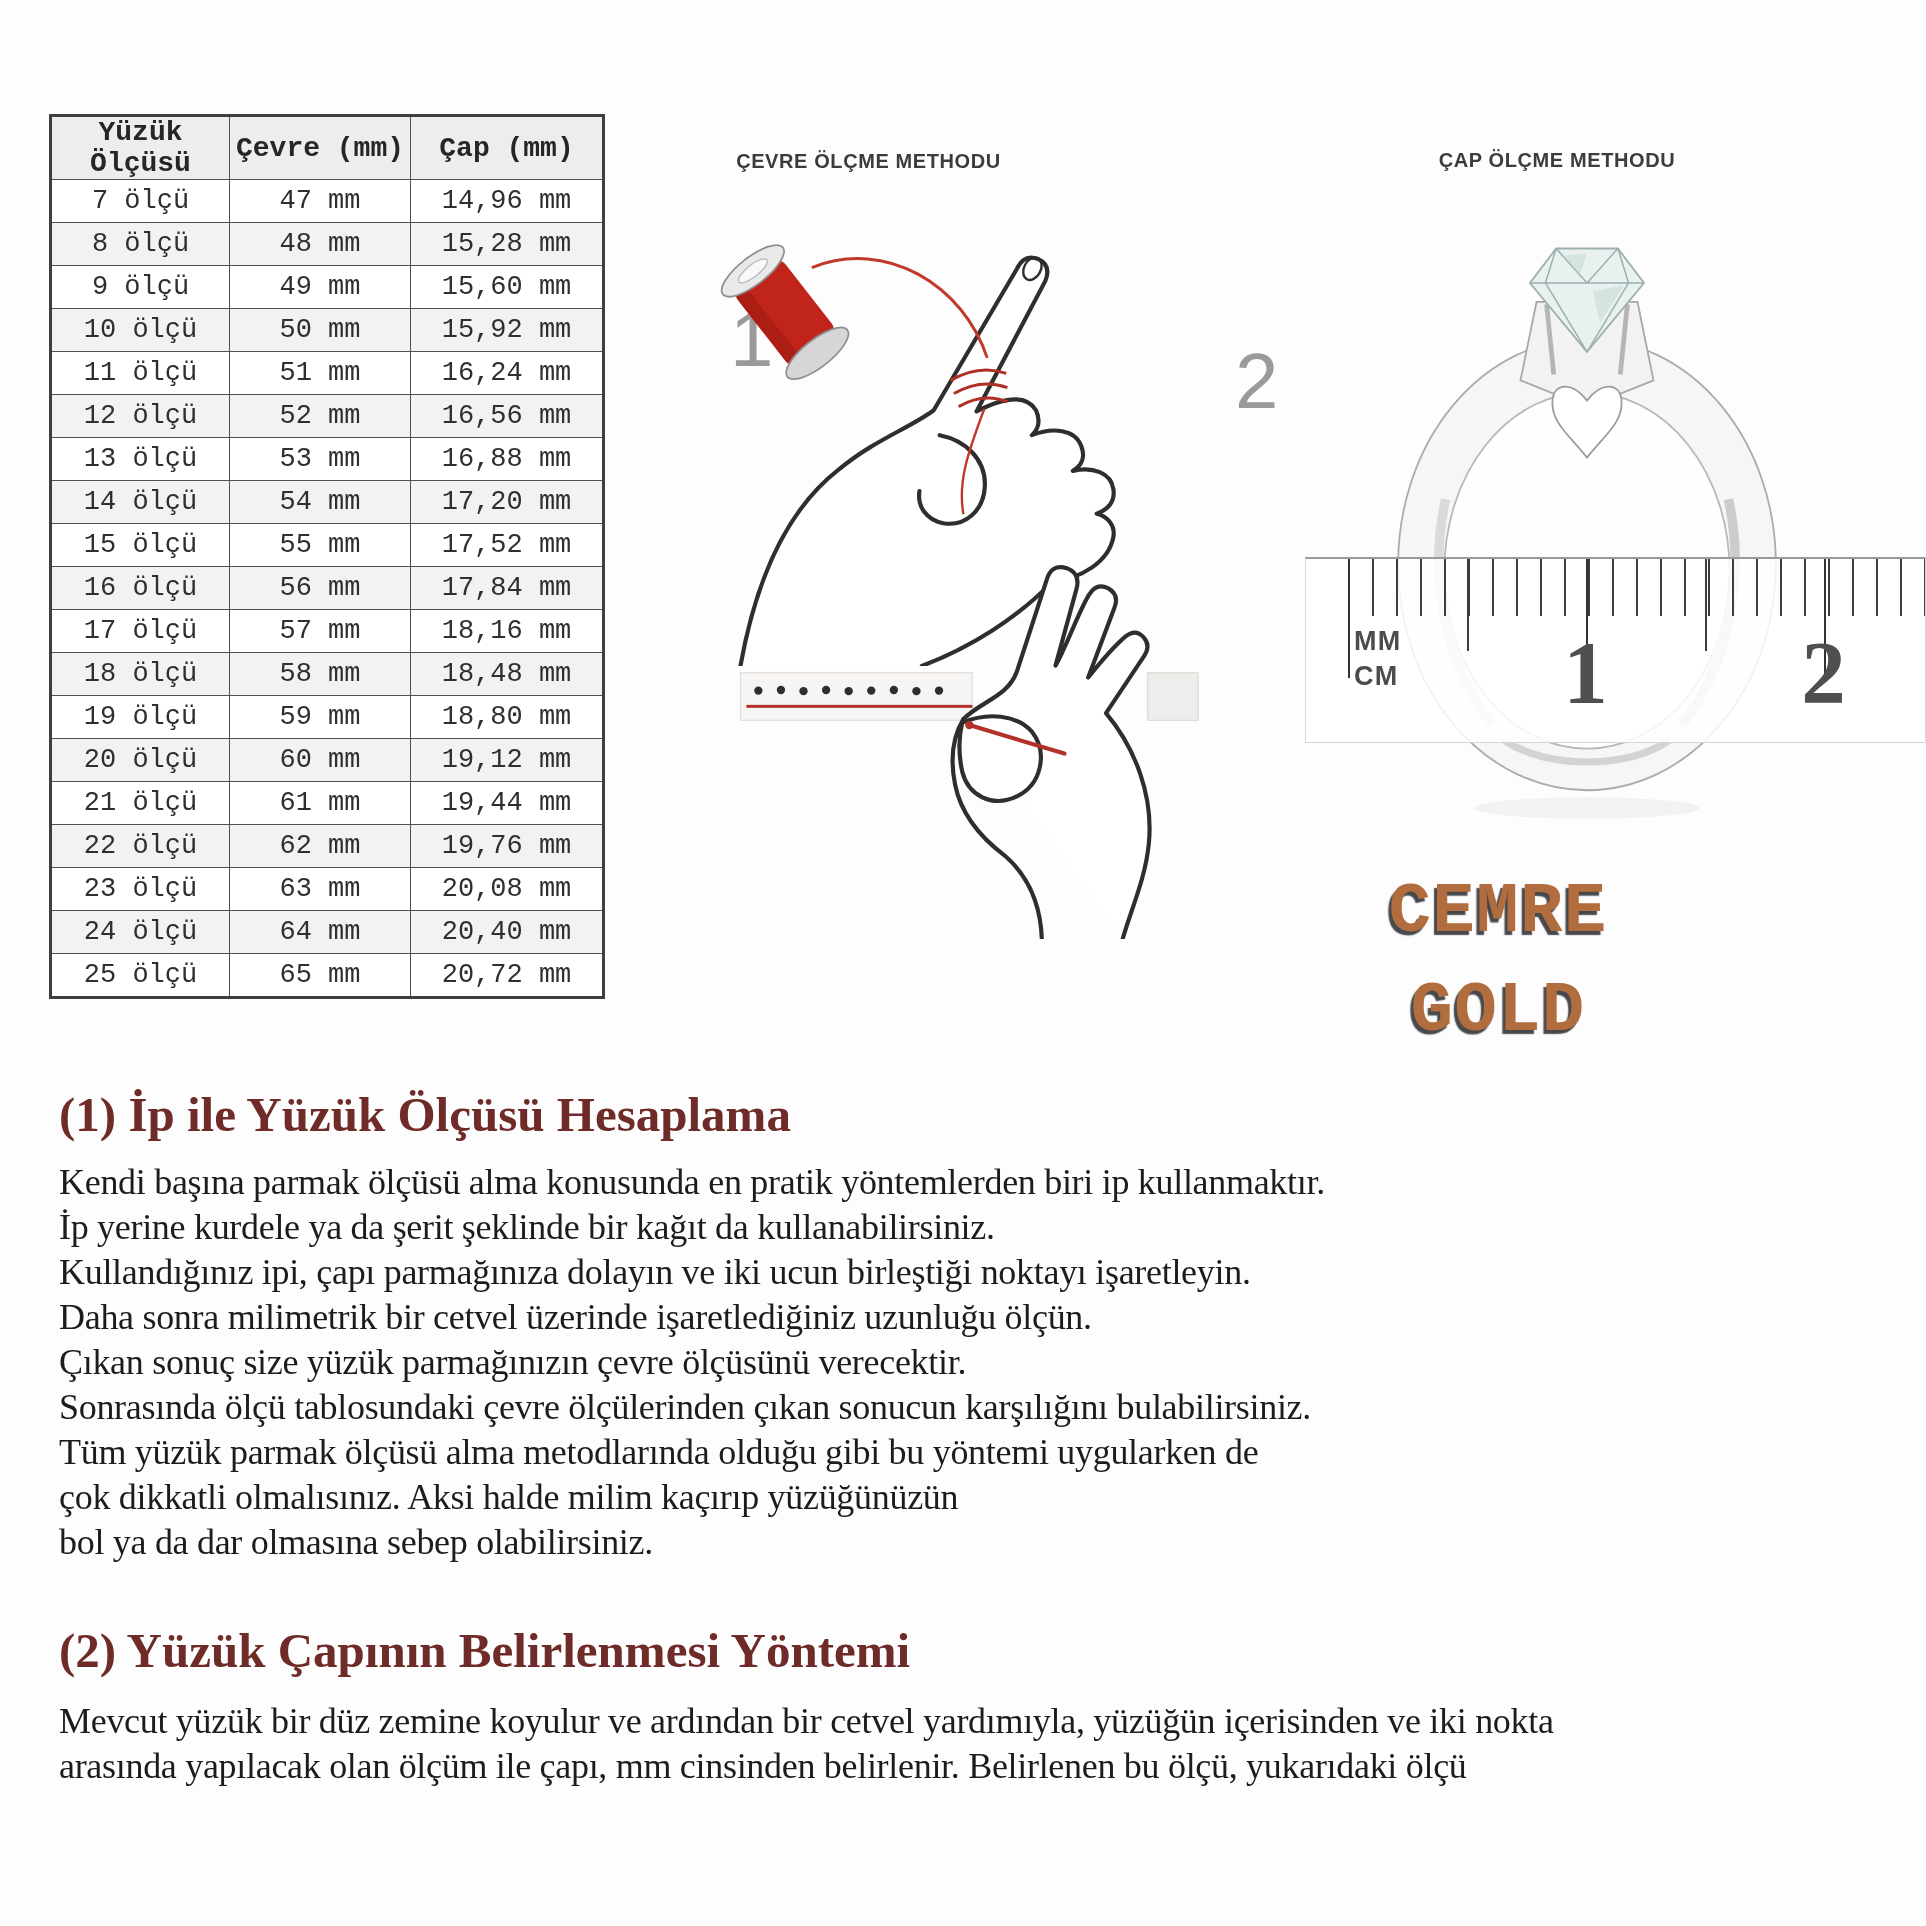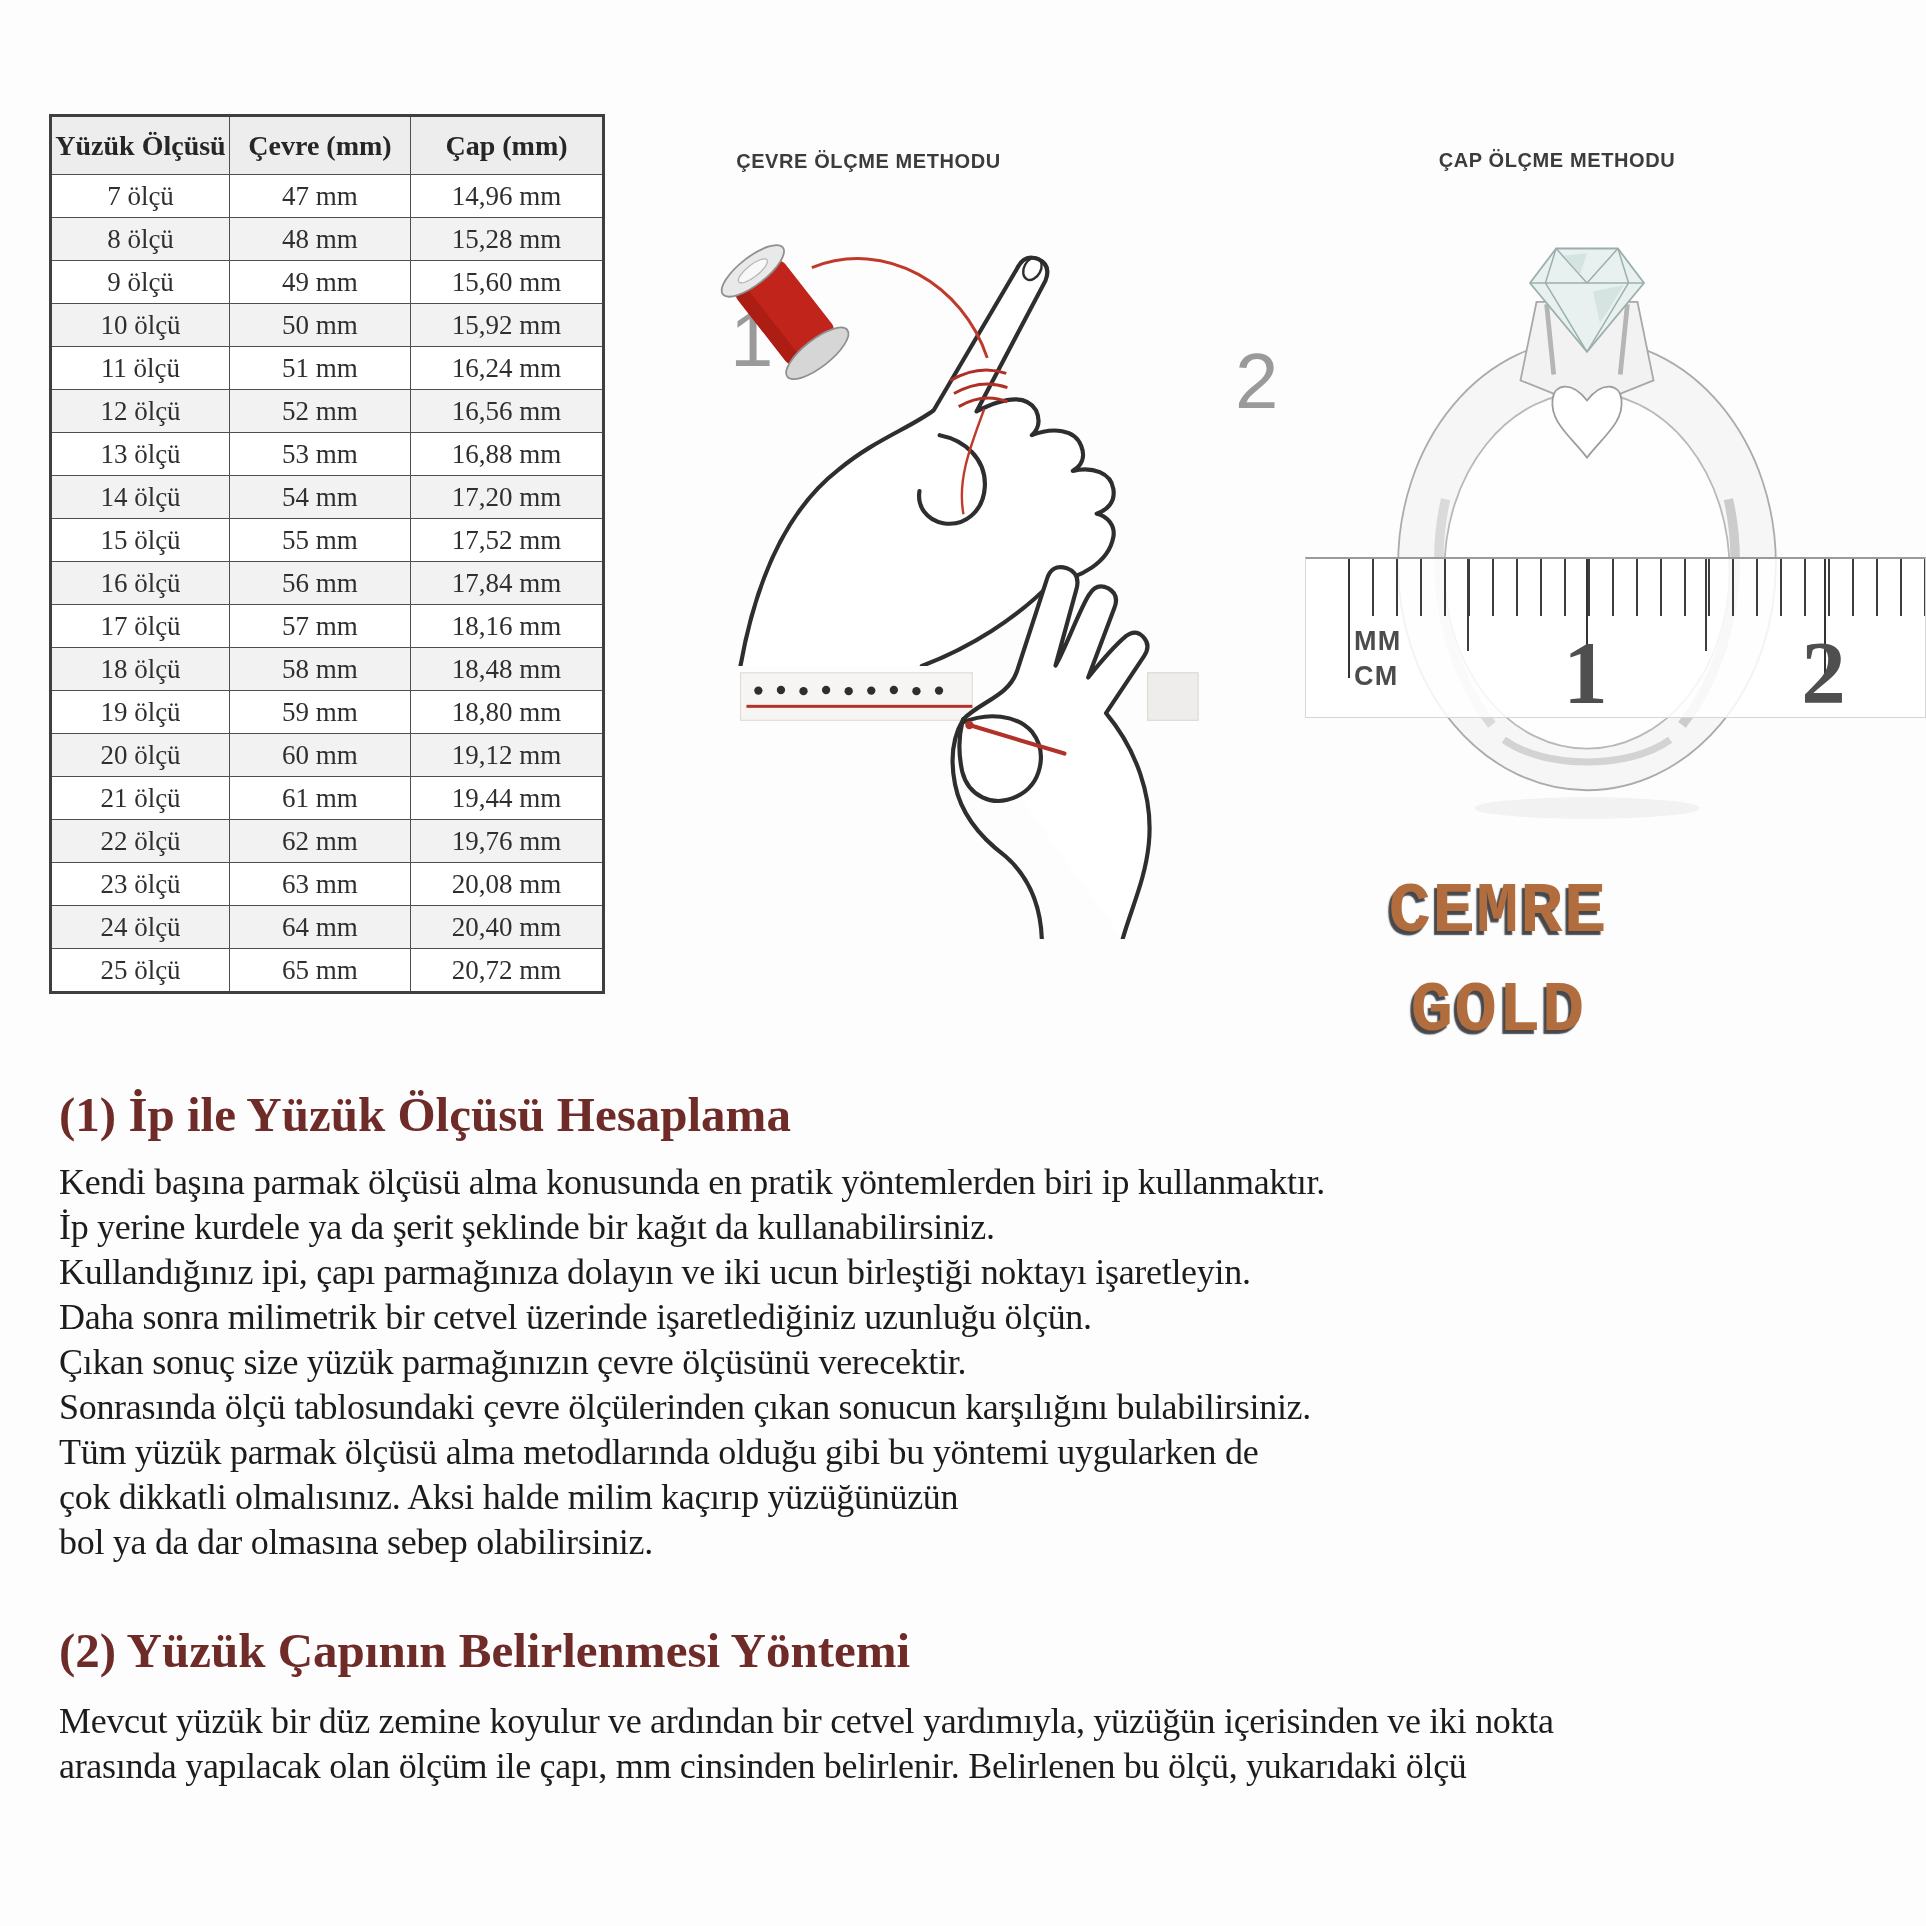--- a/index.html
+++ b/index.html
@@ -4,21 +4,21 @@
 <style>
   html,body{margin:0;padding:0;background:#e9e9e9;}
   .page{
     position:relative; width:1926px; height:1926px; background:#fdfdfd;
     font-family:"Liberation Sans", sans-serif; overflow:hidden;
   }
   
   .size-table{
     position:absolute; left:49px; top:114px; width:552px;
     border-collapse:collapse; table-layout:fixed;
-    font-family:Liberation Serif, serif;
+    font-family:Liberation Mono, monospace;
     padding-left:12px;
   }
   .size-table col:nth-child(1){width:179px;}
   .size-table col:nth-child(2){width:181px;}
   .size-table col:nth-child(3){width:193px;}
   .size-table th,.size-table td{
     border:1.8px solid #4f4f4f; text-align:center; vertical-align:middle;
     height:42px; color:#2f2f2f; font-size:27px; padding:0;
   }
   .size-table th{font-weight:bold; font-size:28px; background:#ededed; height:57px; color:#262626;}
@@ -38,21 +38,21 @@
     font-family:"Liberation Sans", sans-serif;
   }
   .step-number.one{left:730px; top:300px;}
   .step-number.two{left:1235px; top:342px;}
 
   .illus{position:absolute;}
   .illus svg{display:block;}
 
   
   .ruler{
-    position:absolute; left:1305px; top:557px; width:621px; height:161px;
+    position:absolute; left:1305px; top:557px; width:621px; height:186px;
     background:rgba(255,255,255,0.85);
     border:1.2px solid #d6d6d6; border-top:2.4px solid #9a9a9a; box-sizing:border-box;
   }
   .ruler .ticks{position:absolute; top:0; right:0;}
   .ticks-short{left:42px; height:57px;
     background:repeating-linear-gradient(90deg,#3d3d3d 0 1.8px,transparent 1.8px 24px);}
   .ticks-med{left:42px; height:92px;
     background:repeating-linear-gradient(90deg,#3d3d3d 0 1.8px,transparent 1.8px 119px);}
   .ticks-long{left:42px; height:119px;
     background:repeating-linear-gradient(90deg,#333 0 2.4px,transparent 2.4px 238px);}

